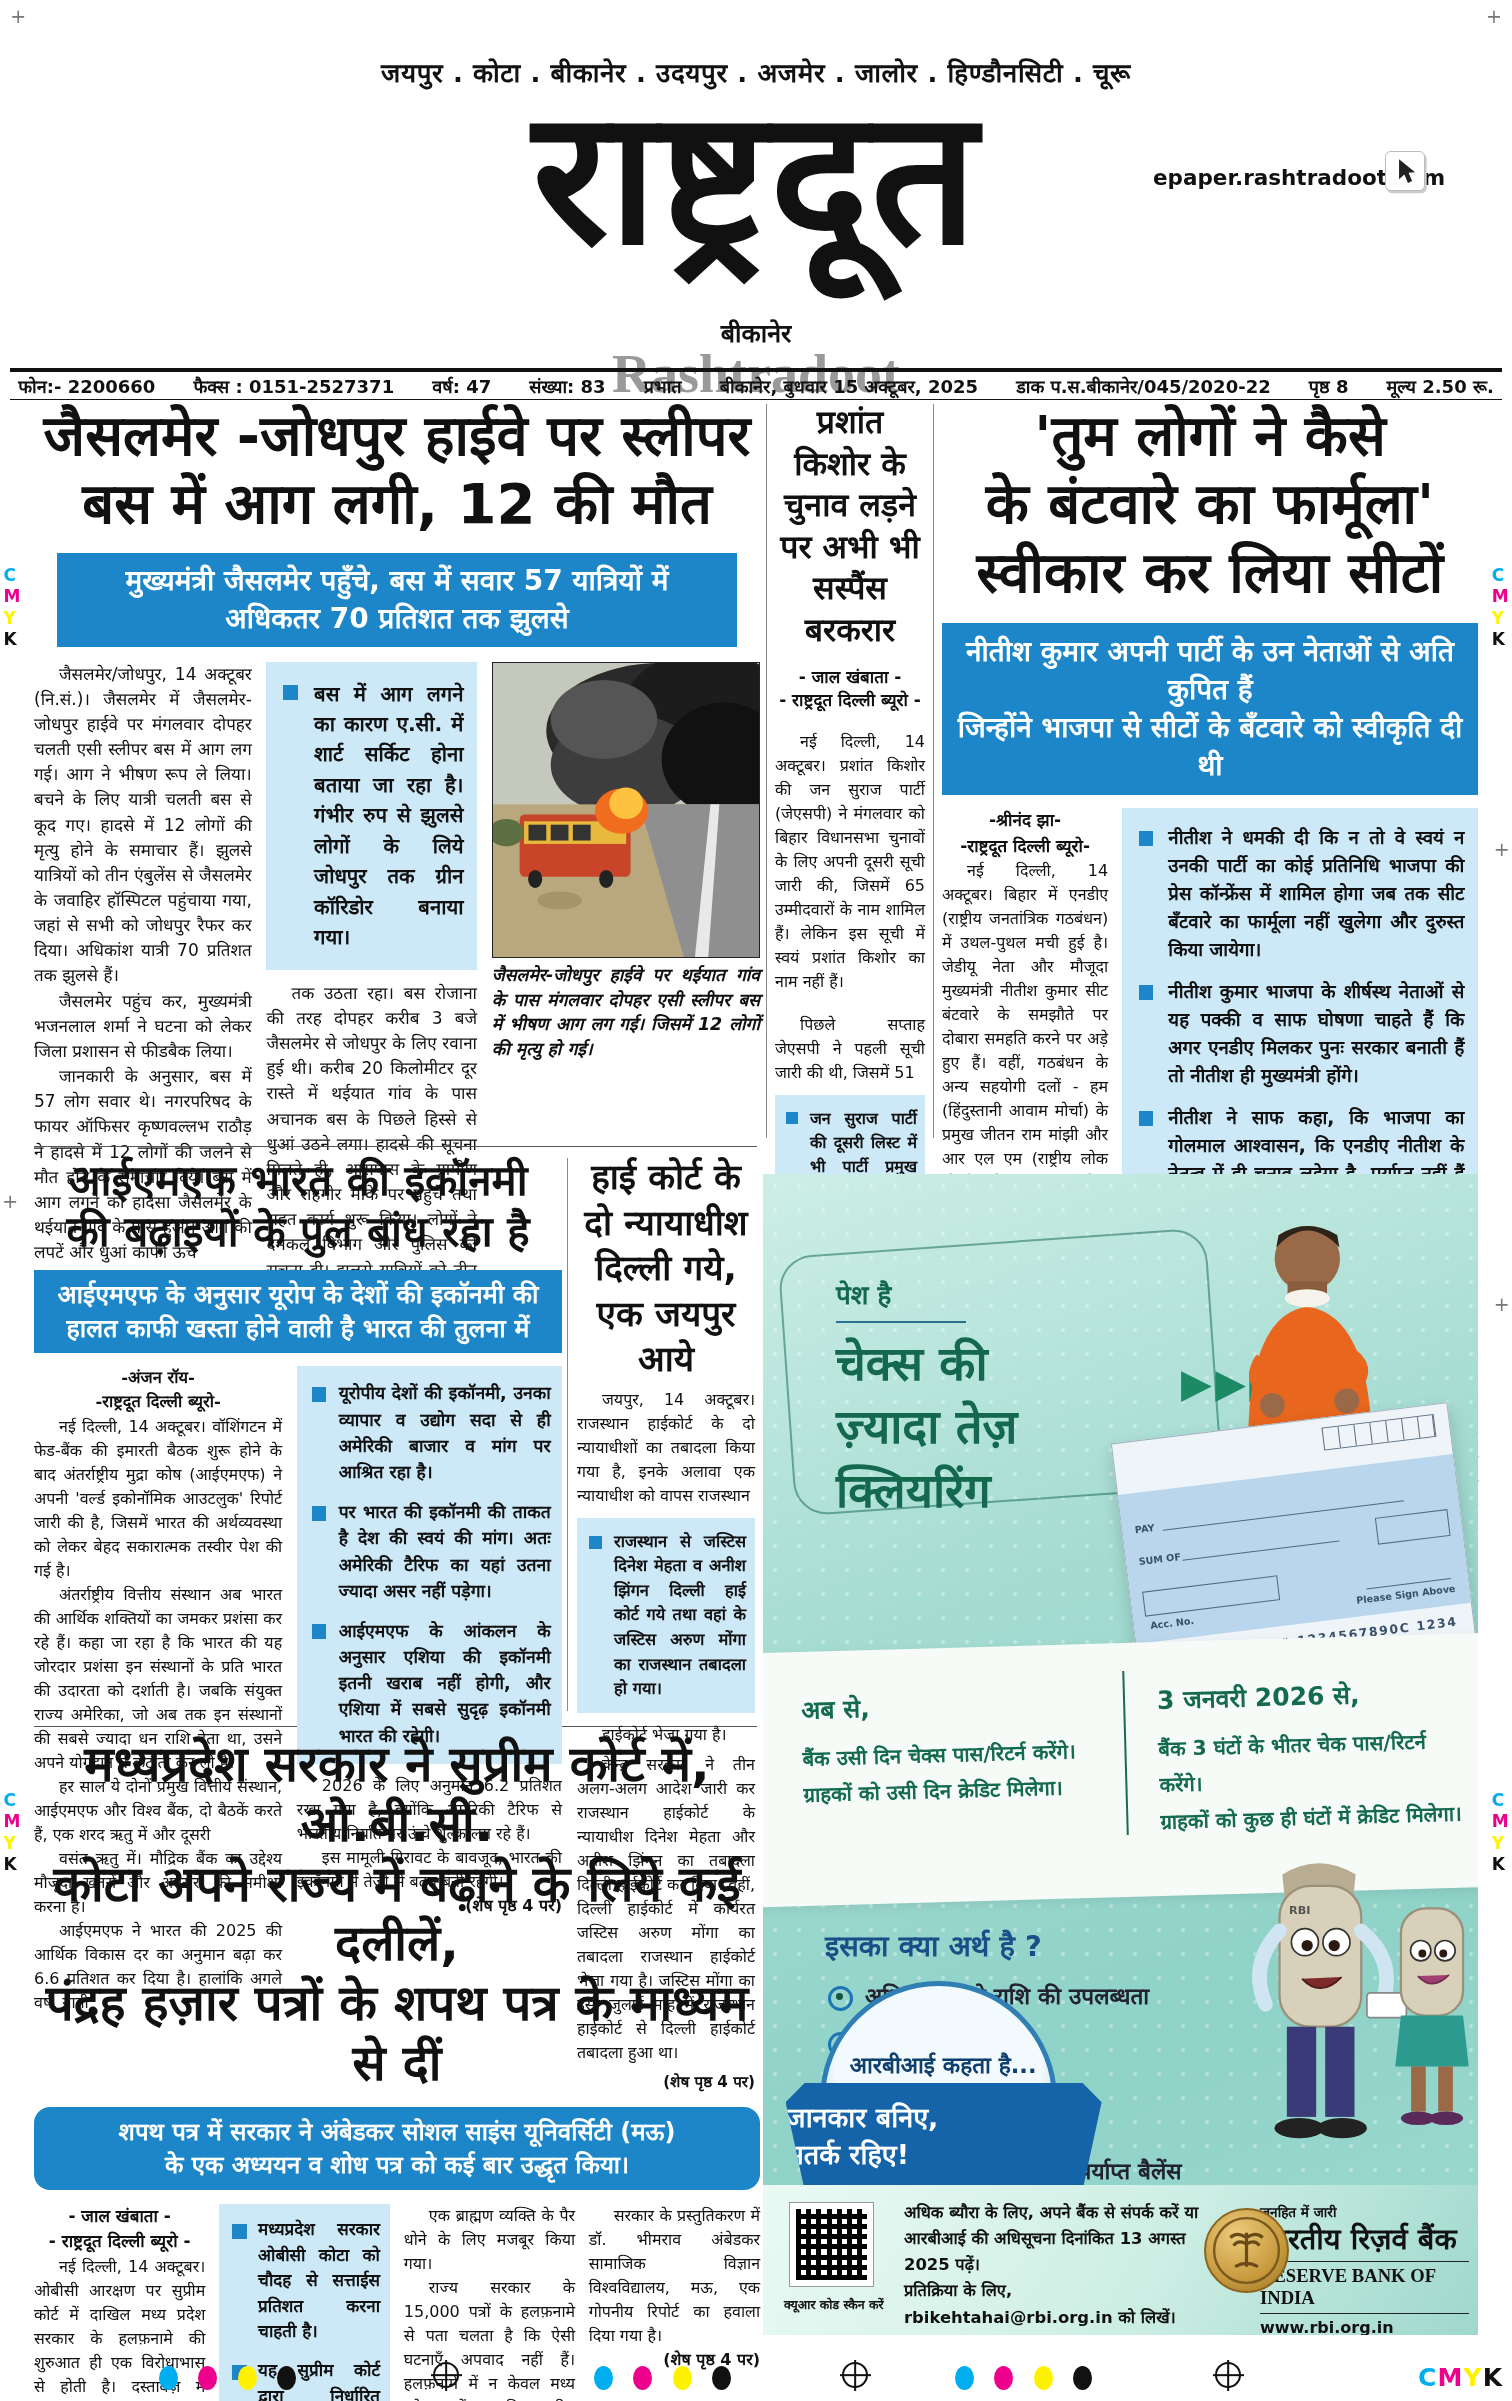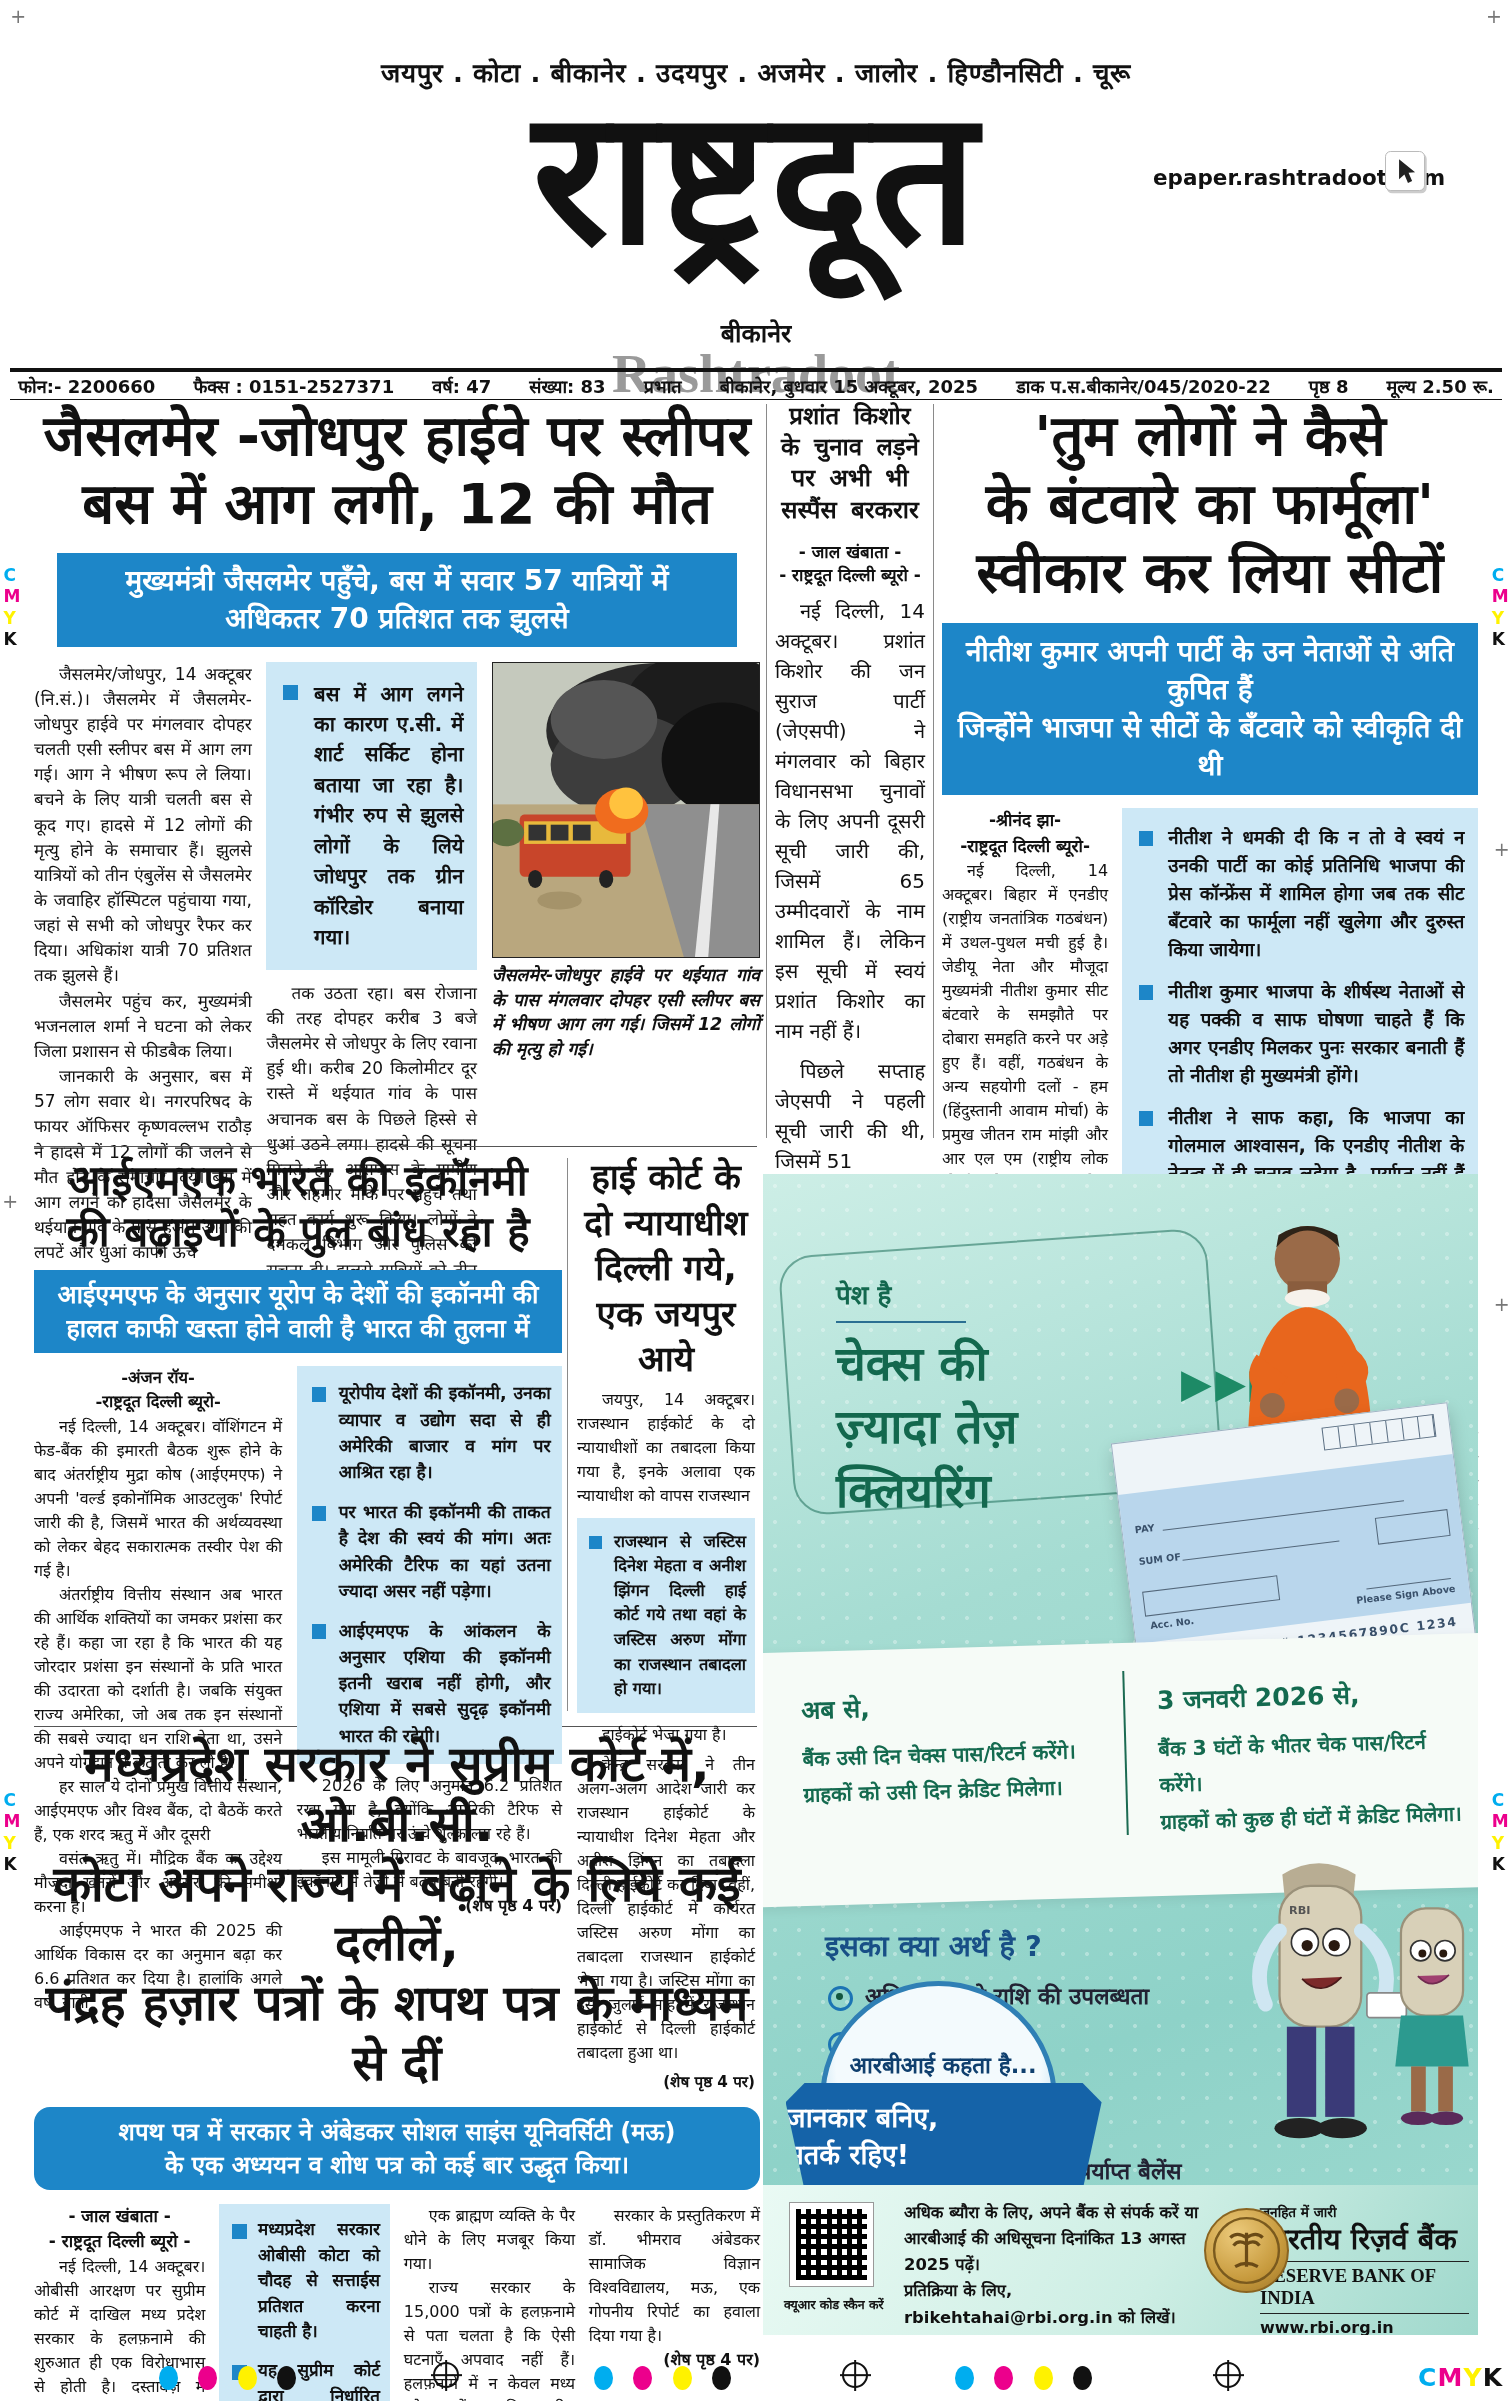--- a/index.html
+++ b/index.html
@@ -69,23 +69,23 @@
   .bus-c2 { flex:0 0 29%; }
   .bus-c3 { flex:1; }
   .bus-story .bullet-box { padding:17px 13.6px; font-size:20.3px; line-height:1.5; }
   .bus-story .b-item { padding-left:34px; }
   .photo-wrap { border:1.7px solid #222; }
   .photo-wrap svg { display:block; width:100%; height:294px; }
   .caption { font-style:italic; font-weight:bold; font-size:17.5px; line-height:1.4; margin-top:5.6px; text-align:justify; }
 
   
   .pk-story { left:775px; top:402px; width:150px; }
-  .pk-story .head-xl { font-size:24px; line-height:1.3;font-family:Liberation Mono, monospace; }
+  .pk-story .head-xl { font-size:32px; line-height:1.3; }
   .pk-story .byline { font-size:17px; margin-top:13.6px; }
-  .pk-story .para { font-size:20px; line-height:1.5; margin-top:10px; }
+  .pk-story .para { font-size:16px; line-height:1.5; margin-top:19px; }
   .pk-story .bullet-box { margin:10.2px 0; padding:11.3px 8px; font-size:16px; line-height:1.5; }
   .pk-story .b-item { padding-left:27px; }
   .pk-story .b-item::before { width:11.3px; height:11.3px; top:5.6px; }
   .pk-story .cont { font-size:15.2px; margin-top:4.5px; }
 
   
   .nk-story { left:942px; top:402px; width:536px; }
   .nk-story .head-xl { font-size:56px; }
   .nk-story .bluebar { margin-top:16px; padding:10.2px 8px; font-size:28px; }
   .nk-body { margin-top:13.6px; font-size:16px; line-height:1.5; }

